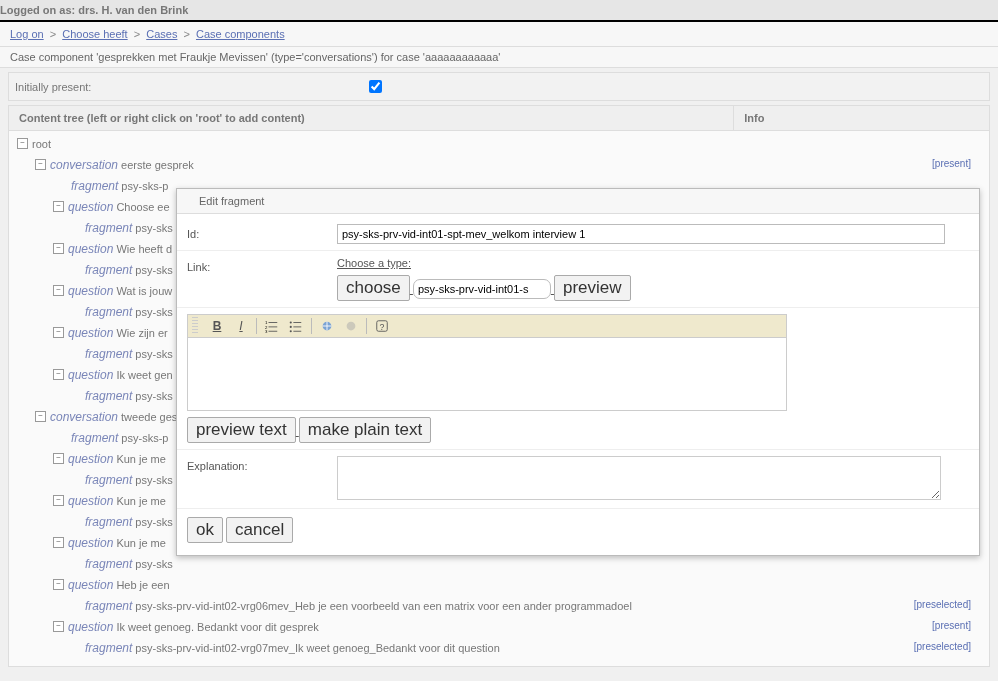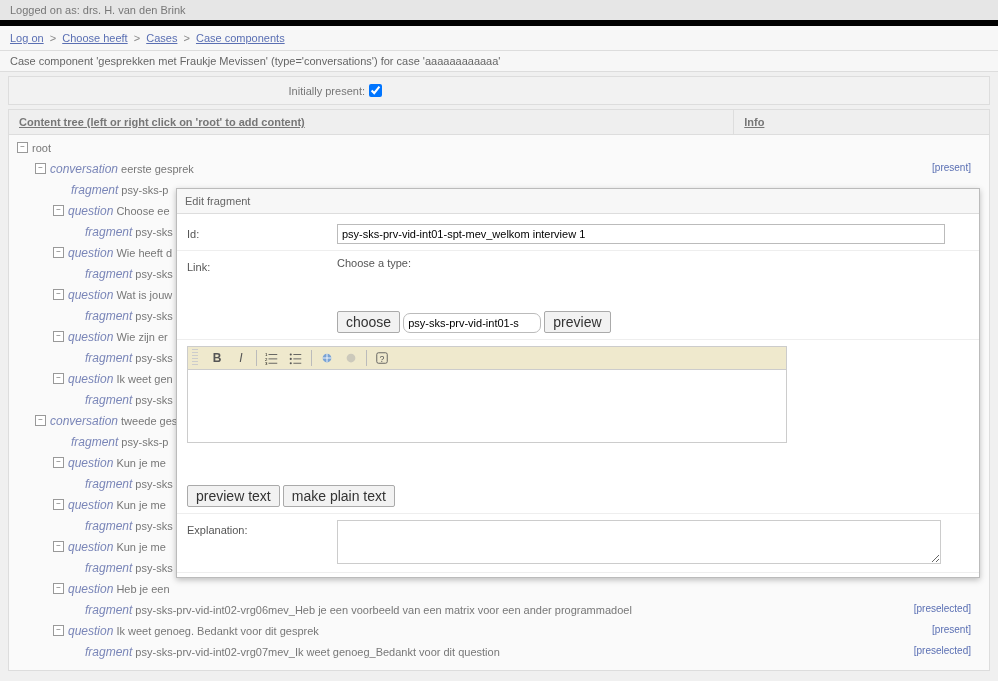--- a/index.html
+++ b/index.html
@@ -8,23 +8,24 @@
     font-family: Verdana, Arial, sans-serif;
     font-size: 11px;
     background: #f0f0f0;
     color: #555;
     width: 998px;
     height: 681px;
     overflow: hidden;
   }
   .header-bar {
     background: #e6e6e6;
-    border-bottom: 6px solid #000000;
-    padding: 4px 10px;
+    border-bottom: 2px solid #000000;
+    padding: 4px 0;
     color: #777;
+    font-weight: bold;
   }
   .breadcrumb {
     padding: 6px 10px;
     border-bottom: 1px solid #ddd;
     background: #f7f7f7;
   }
   .breadcrumb a {
     color: #5a6fb3;
     text-decoration: underline;
   }
@@ -40,33 +41,32 @@
   }
   .panel-row {
     display: flex;
     align-items: center;
     background: #f2f2f2;
     border: 1px solid #ddd;
     margin: 4px 8px;
     padding: 4px 6px;
     color: #777;
   }
-  .panel-row .label { width: 350px; text-align: right; }
+  .panel-row .label { width: 350px; }
   .main-panel {
     margin: 4px 8px;
     border: 1px solid #ddd;
     background: #fafafa;
   }
   .main-panel-header {
     display: flex;
     background: #efefef;
     border-bottom: 1px solid #ddd;
     color: #777;
     font-weight: bold;
-    text-decoration: underline;
   }
   .col-tree { flex: 3; padding: 6px 10px; border-right: 1px solid #ddd; }
   .col-info { flex: 1; padding: 6px 10px; }
   .tree-area {
     padding: 2px 8px 8px 8px;
     font-size: 11px;
     line-height: 20px;
     color: #666;
     position: relative;
   }
@@ -104,55 +104,54 @@
     left: 176px;
     width: 802px;
     background: #fff;
     border: 1px solid #bbb;
     box-shadow: 0 2px 6px rgba(0,0,0,0.25);
     z-index: 100;
   }
   .modal-title {
     background: #f7f7f7;
     border-bottom: 1px solid #ddd;
-    padding: 6px 8px;
+    padding: 6px 22px;
     color: #666;
   }
   .modal-body { padding: 4px 0; }
   .form-row {
     display: flex;
     align-items: flex-start;
     padding: 6px 10px;
     border-bottom: 1px solid #eee;
   }
   .form-row.noborder { border-bottom:none; }
   .form-label {
     width: 150px;
     color: #555;
     padding-top: 4px;
   }
-  .form-field { flex: 1; }
+  .form-field { flex: 1; text-decoration: underline; }
   input.text {
     width: 598px;
     padding: 3px 4px;
     border: 1px solid #bbb;
     font-family: inherit;
     font-size: 11px;
   }
   input.short { width: 128px; border-radius: 7px; }
   button, .btn {
     background: #f2f2f2;
     border: 1px solid #aaa;
     padding: 2px 8px;
     font-family: inherit;
-    font-size: 14px;
+    font-size: 17px;
     color: #333;
     cursor: pointer;
     border-radius: 2px;
-    margin-top: 36px;
   }
   .radio-group label { margin-right: 10px; }
   .rte-toolbar {
     background: #efe9cd;
     border: 1px solid #ccc;
     border-bottom: none;
     height: 22px;
     display: flex;
     align-items: center;
     padding: 0 4px;
@@ -479,14 +478,18 @@
     </div>
 
     <div class="form-row">
       <div class="form-label">Explanation:</div>
       <div class="form-field">
         <textarea class="explain" style=""></textarea>
       </div>
     </div>
 
 
+    <div class="footer-buttons">
+      <button>ok</button>
+      <button>cancel</button>
+    </div>
   </div>
 </div>
 
 </body></html>

